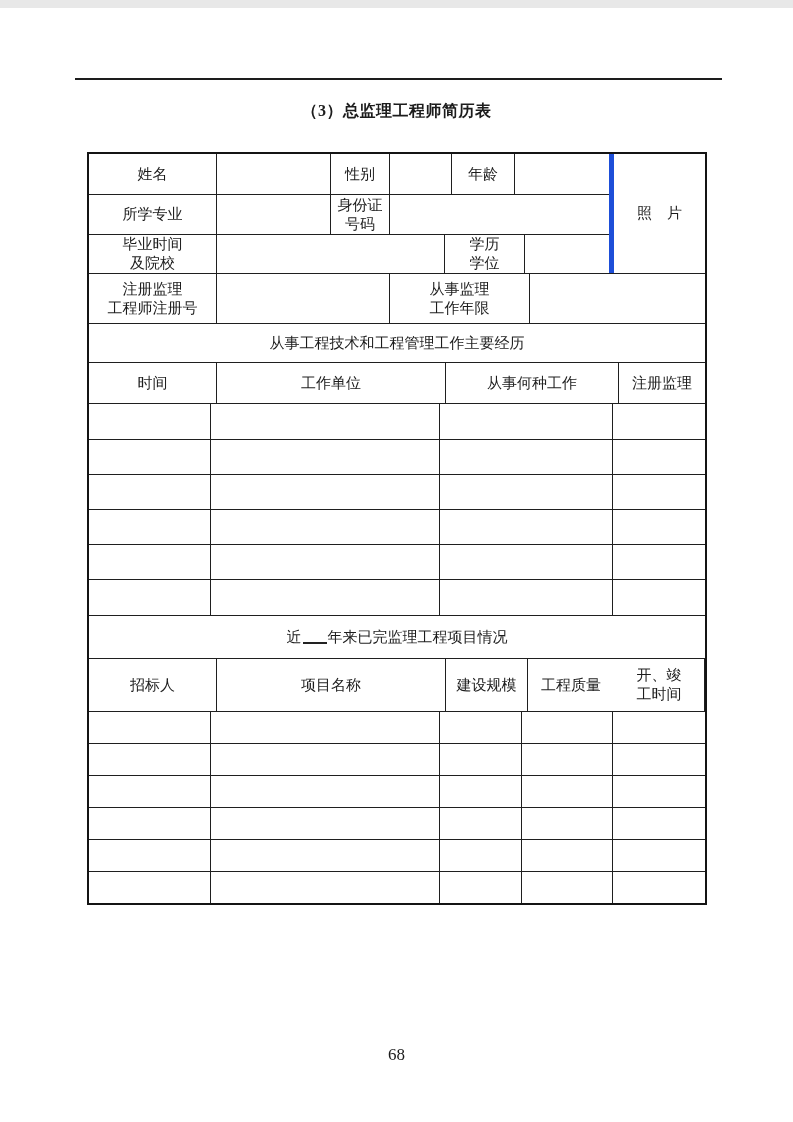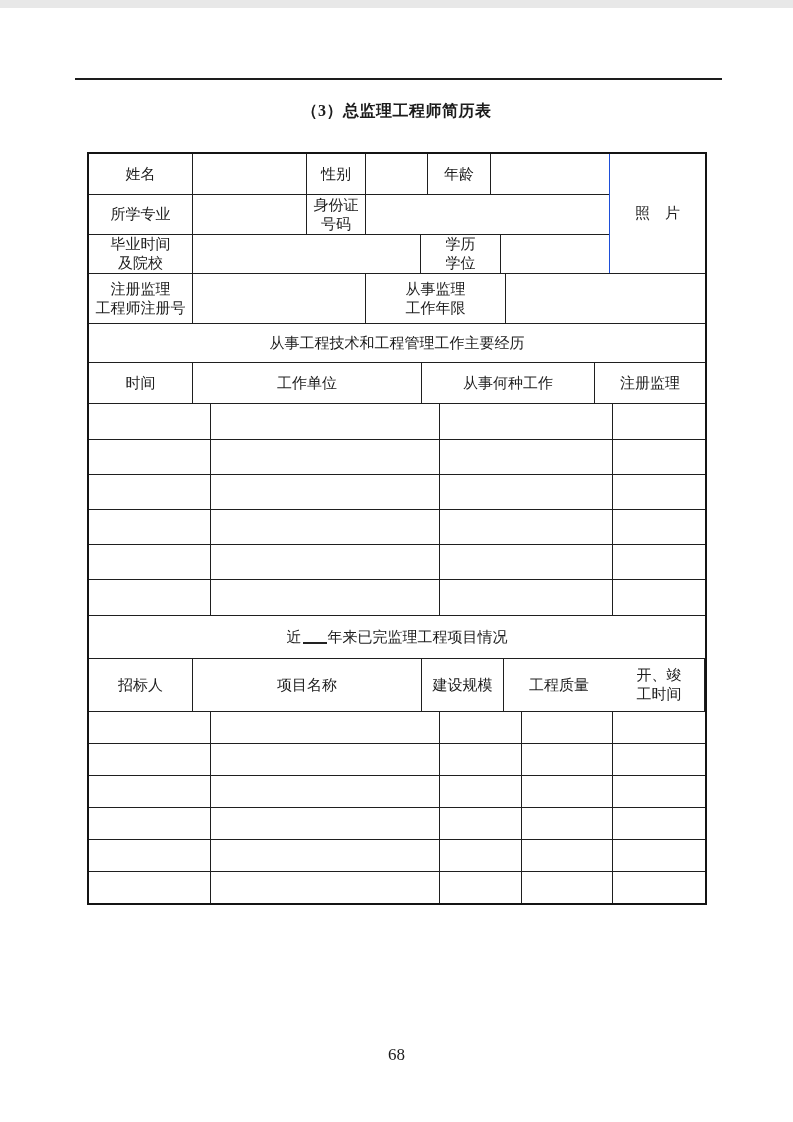--- a/index.html
+++ b/index.html
@@ -15,28 +15,28 @@
     text-align:center; font-size:16px; font-weight:bold; letter-spacing:0.5px;
   }
   .form { position:absolute; left:87px; top:144px; width:620px; border:2px solid #141414; }
   .tr { display:flex; border-bottom:1px solid #1f1f1f; }
   .tr.nob { border-bottom:none; }
   .td {
     border-right:1px solid #1f1f1f; display:flex; align-items:center;
     justify-content:center; text-align:center; font-size:15px; line-height:19px;
   }
   .td.last { border-right:none; }
-  .td.bl { border-left:1px solid #1d4ed8; border-right:none; }
+  .td.bl { border-left:5px solid #1d4ed8; border-right:none; }
   .grow { flex:1; }
   .stack { flex-direction:column; }
   .cols { width:520px; display:flex; flex-direction:column; }
   .cols .tr:last-child { border-bottom:none; }
   .sec { justify-content:center; align-items:center; display:flex; font-size:15px; }
   .uline { display:inline-block; width:24px; border-bottom:2px solid #222; height:13px; margin:0 1px; }
-  .w122{width:104px} .w114{width:114px} .w59{width:59px} .w62{width:62px}
+  .w122{width:128px} .w114{width:114px} .w59{width:59px} .w62{width:62px}
   .w63{width:63px} .w228{width:228px} .w80{width:80px} .w173{width:173px}
   .w140{width:140px} .w229{width:229px} .w82{width:82px} .w91{width:91px}
   .h41{height:41px} .h40{height:40px} .h38{height:38px} .h50{height:50px}
   .h39{height:39px} .h43{height:43px} .h53{height:53px}
   .page-number { position:absolute; top:1037px; left:0; width:100%; text-align:center; font-size:17px; }
 </style>
 </head>
 <body>
 
 <div class="page">

